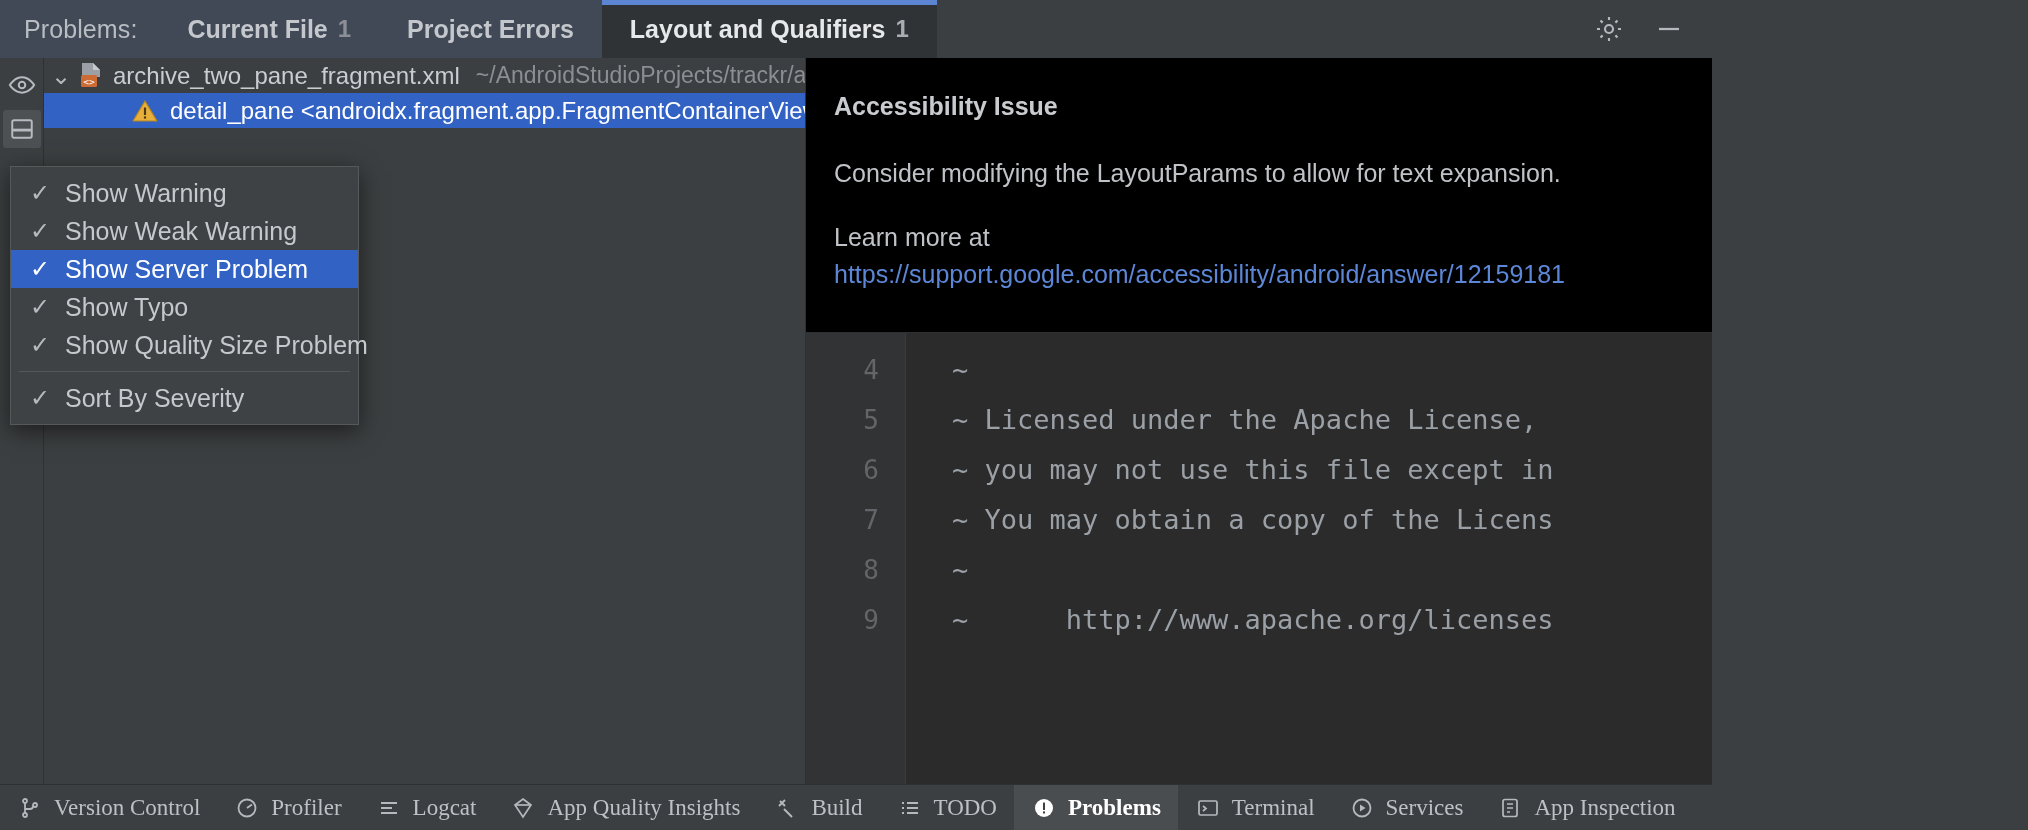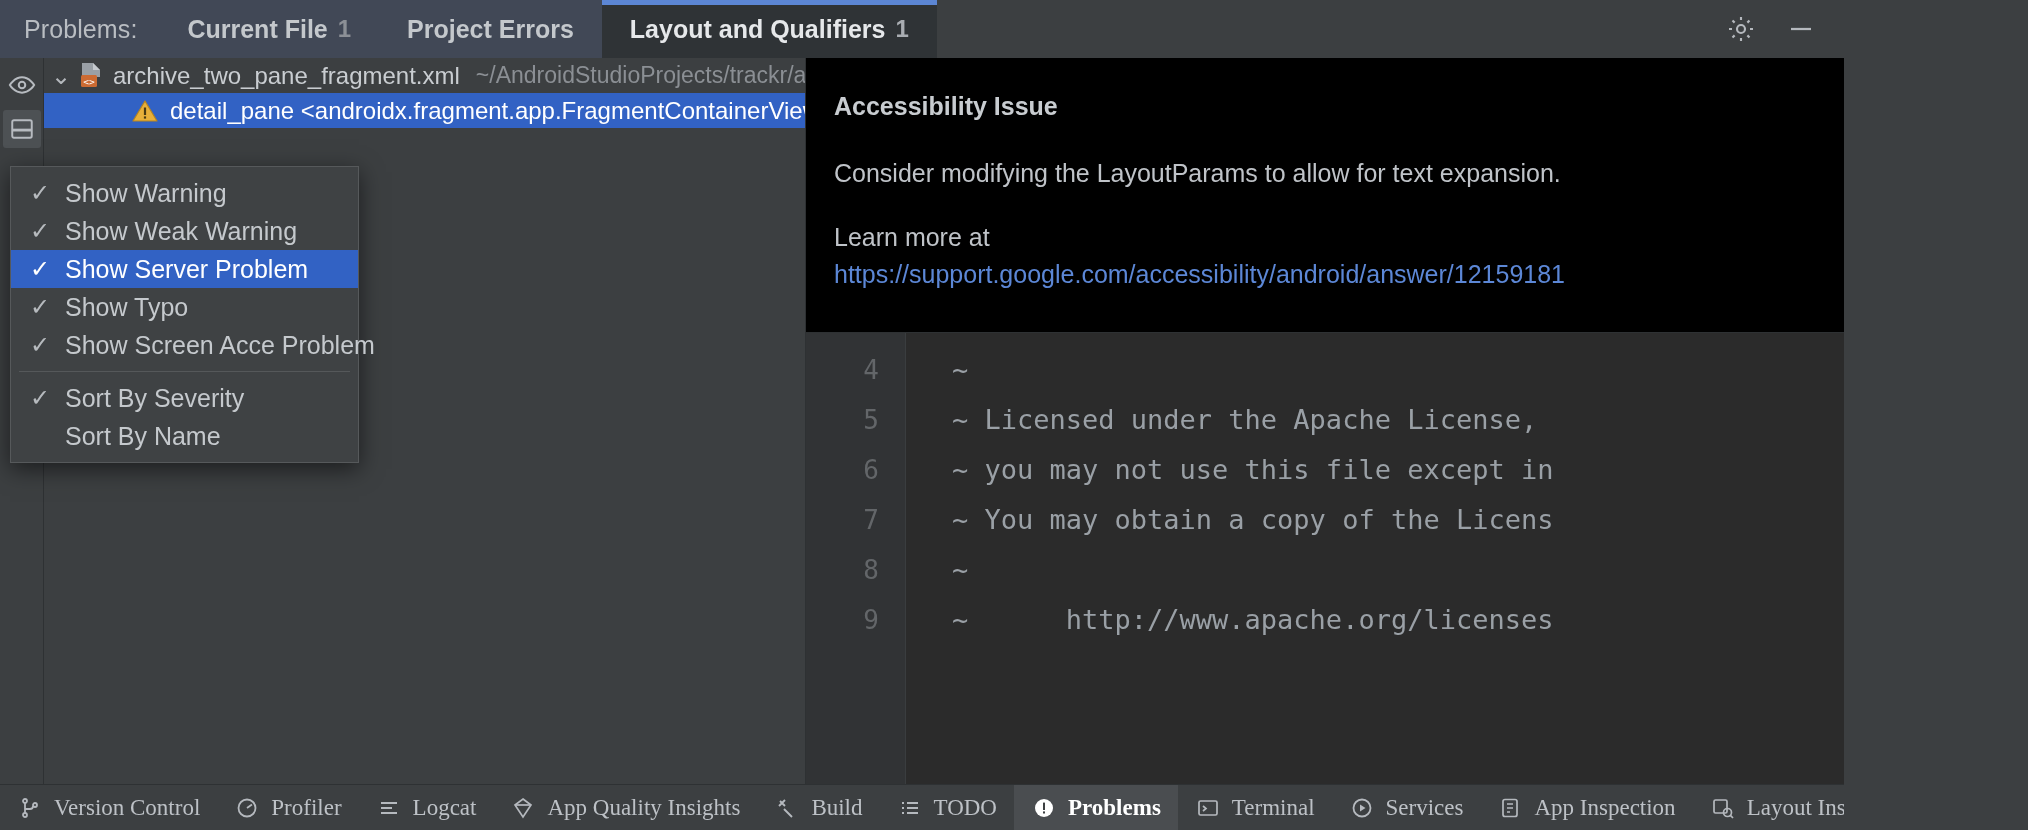--- a/index.html
+++ b/index.html
@@ -4,21 +4,21 @@
 <style>
   * { box-sizing: border-box; margin: 0; padding: 0; }
   html, body {
     width: 2028px; height: 830px;
     background: #3c3f41;
     font-family: "Liberation Sans", sans-serif;
     overflow: hidden;
   }
   #app {
     position: relative;
-    width: 1844px; height: 830px;
+    width: 1712px; height: 830px;
     background: #3c3f41;
     display: flex; flex-direction: column;
   }
 
   
   .tabbar {
     position: relative;
     height: 58px;
     background: #3c3f41;
     display: flex; align-items: stretch;
@@ -338,30 +338,26 @@
       <div class="mi sel">
         <span class="mi-check">✓</span>
         <span>Show Server Problem</span>
       </div>
       <div class="mi">
         <span class="mi-check">✓</span>
         <span>Show Typo</span>
       </div>
       <div class="mi">
         <span class="mi-check">✓</span>
-        <span>Show Screen Acce Problem</span>
+        <span>Show Quality Size Problem</span>
       </div>
       <div class="mi-sep"></div>
       <div class="mi">
         <span class="mi-check">✓</span>
         <span>Sort By Severity</span>
-      </div>
-      <div class="mi">
-        <span class="mi-check"></span>
-        <span>Sort By Name</span>
       </div>
     </div>
   </div>
 
   <div class="statusbar">
 
     <div class="sb-item">
       <span class="sb-ico">
         <svg width="24" height="24" viewBox="0 0 24 24" fill="none" stroke="currentColor" stroke-width="1.8">
           <circle cx="7" cy="5" r="2"></circle>

